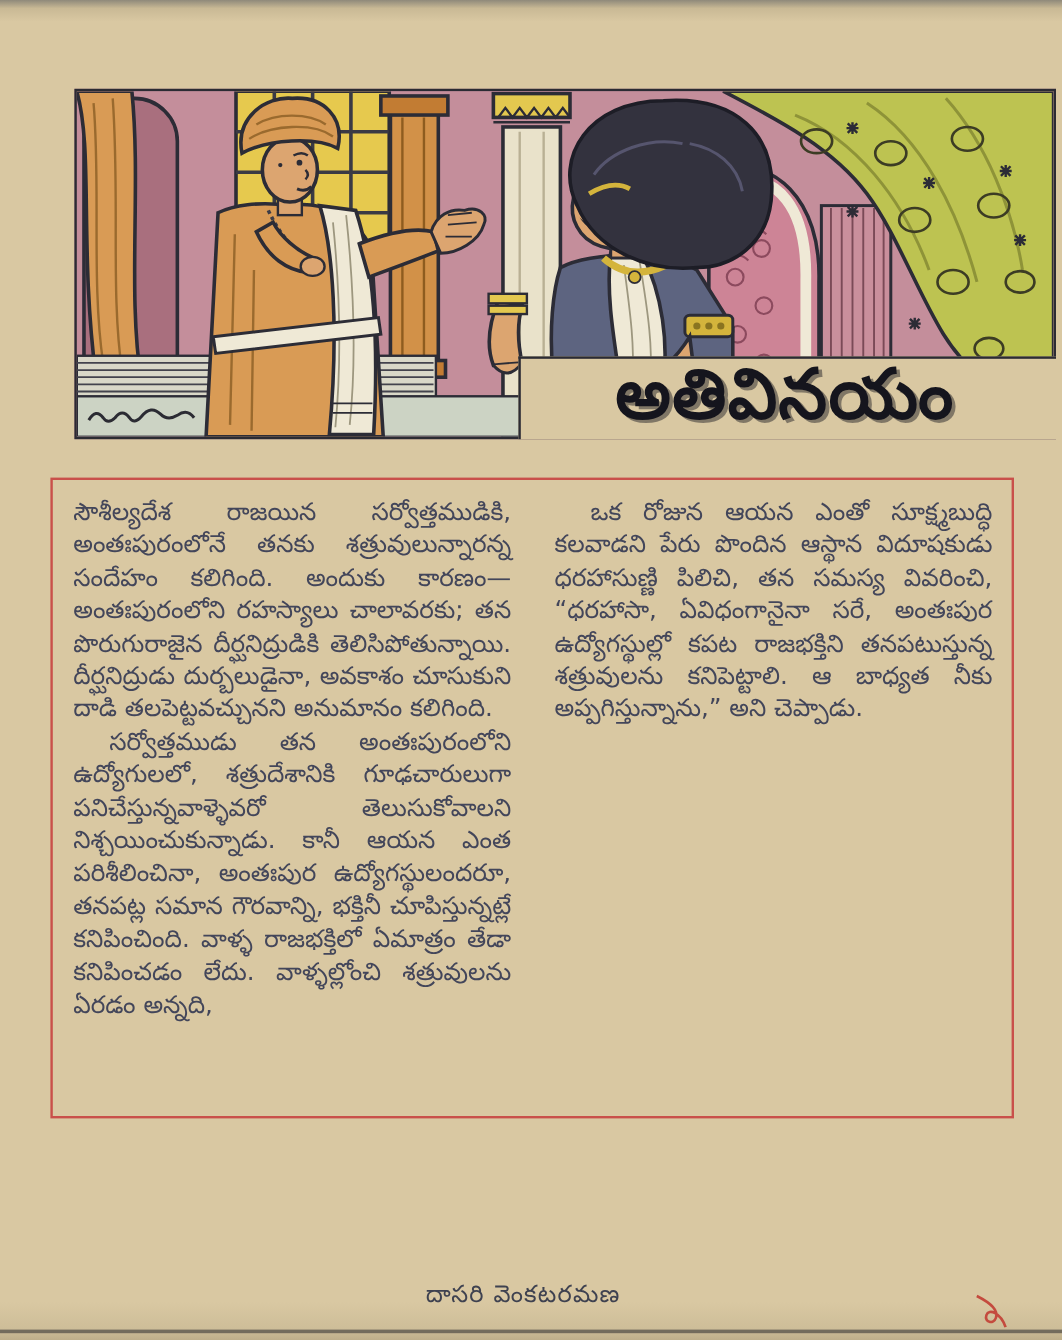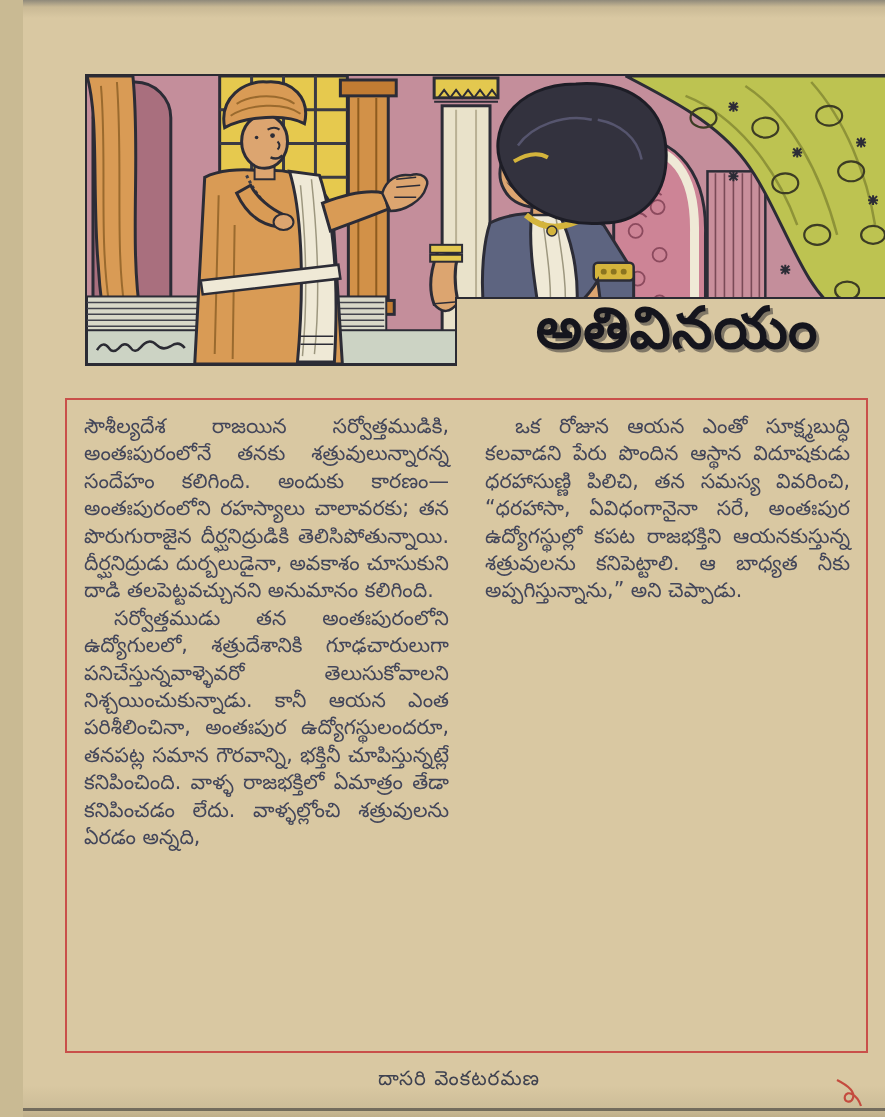--- a/index.html
+++ b/index.html
@@ -8,21 +8,20 @@
     font-family:"DejaVu Sans",sans-serif;
     background:#c9ba93;
     position:relative;
     overflow:hidden;
   }
   .page{
     position:absolute;inset:0;
     background:
       linear-gradient(180deg, #8f897a 0px, #c9b995 7px, #d9c8a2 18px, #d9c8a2 1085px, #cdbd98 1108px, #beae8a 1117px),
       #d9c8a2;
-    margin-left: 23px;
   }
   
   .illus-panel{
     position:absolute;left:62px;top:74px;width:818px;height:292px;
     border:2px solid #2b2b33;box-sizing:border-box;
     background:#c48e9b;z-index:1;overflow:hidden;
   }
   .illus-panel svg{display:block;width:100%;height:100%;}
   .title-notch{
     position:absolute;left:432px;top:297px;width:448px;height:69px;
@@ -33,21 +32,21 @@
   .story-title{
     position:absolute;left:426px;top:294px;width:456px;
     z-index:3;text-align:center;
     font-size:58px;font-weight:800;line-height:1.2;
     color:#15151d;
     text-shadow:3px 3px 0 rgba(21,21,29,.45);
     letter-spacing:1px;
   }
   
   .text-box{
-    position:absolute;left:42px;top:398px;width:803px;height:655px;
+    position:absolute;left:42px;top:398px;width:803px;height:534px;
     border:2px solid #c9504a;box-sizing:border-box;
     padding:13px 16px 10px 17px;
     display:flex;gap:36px;z-index:1;
   }
   .col{flex:1 1 0;min-width:0;}
   .col p{
     margin:0;
     font-size:20.5px;line-height:27.4px;
     text-align:justify;
     color:#43465a;
@@ -232,21 +231,21 @@
   <div class="title-notch"></div>
 
   <div class="story-title">అతివినయం</div>
 
   <div class="text-box">
     <div class="col">
       <p>సౌశీల్యదేశ రాజయిన సర్వోత్తముడికి, అంతఃపురంలోనే తనకు శత్రువులున్నారన్న సందేహం కలిగింది. అందుకు కారణం—అంతఃపురంలోని రహస్యాలు చాలావరకు; తన పొరుగురాజైన దీర్ఘనిద్రుడికి తెలిసిపోతున్నాయి. దీర్ఘనిద్రుడు దుర్బలుడైనా, అవకాశం చూసుకుని దాడి తలపెట్టవచ్చునని అనుమానం కలిగింది.</p>
       <p class="indent">సర్వోత్తముడు తన అంతఃపురంలోని ఉద్యోగులలో, శత్రుదేశానికి గూఢచారులుగా పనిచేస్తున్నవాళ్ళెవరో తెలుసుకోవాలని నిశ్చయించుకున్నాడు. కానీ ఆయన ఎంత పరిశీలించినా, అంతఃపుర ఉద్యోగస్థులందరూ, తనపట్ల సమాన గౌరవాన్ని, భక్తినీ చూపిస్తున్నట్లే కనిపించింది. వాళ్ళ రాజభక్తిలో ఏమాత్రం తేడా కనిపించడం లేదు. వాళ్ళల్లోంచి శత్రువులను ఏరడం అన్నది,</p>
     </div>
     <div class="col">
-      <p class="indent">ఒక రోజున ఆయన ఎంతో సూక్ష్మబుద్ధి కలవాడని పేరు పొందిన ఆస్థాన విదూషకుడు ధరహాసుణ్ణి పిలిచి, తన సమస్య వివరించి, “ధరహాసా, ఏవిధంగానైనా సరే, అంతఃపుర ఉద్యోగస్థుల్లో కపట రాజభక్తిని ఆయనకుస్తున్న శత్రువులను కనిపెట్టాలి. ఆ బాధ్యత నీకు అప్పగిస్తున్నాను,” అని చెప్పాడు.</p>
+      <p class="indent">ఒక రోజున ఆయన ఎంతో సూక్ష్మబుద్ధి కలవాడని పేరు పొందిన ఆస్థాన విదూషకుడు ధరహాసుణ్ణి పిలిచి, తన సమస్య వివరించి, “ధరహాసా, ఏవిధంగానైనా సరే, అంతఃపుర ఉద్యోగస్థుల్లో కపట రాజభక్తిని తనపటుస్తున్న శత్రువులను కనిపెట్టాలి. ఆ బాధ్యత నీకు అప్పగిస్తున్నాను,” అని చెప్పాడు.</p>
     </div>
   </div>
 
   <div class="byline">దాసరి వెంకటరమణ</div>
 
   <svg class="pen-mark" width="36" height="32" viewBox="0 0 36 32">
     <path d="M8,2 C20,8 26,14 24,20 C22,26 14,24 16,18 C18,12 28,16 32,28" fill="none" stroke="#c44b3e" stroke-width="2.2"></path>
   </svg>
 
   <div class="bottom-rule"></div>

